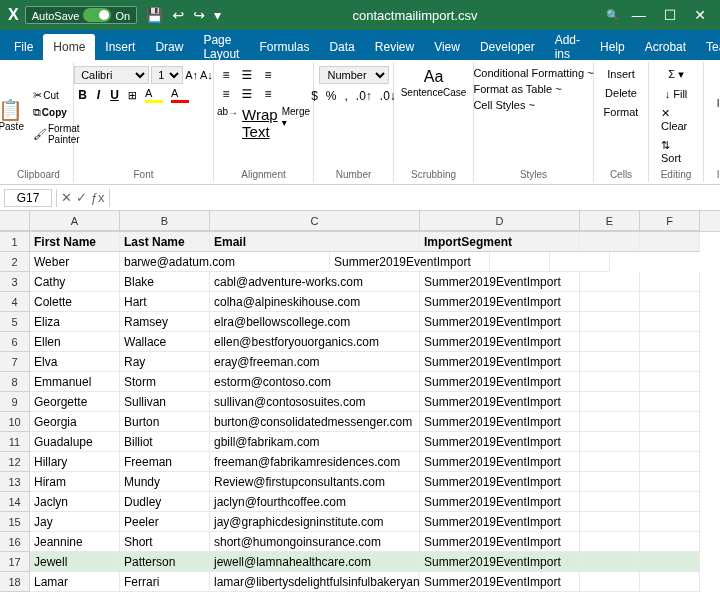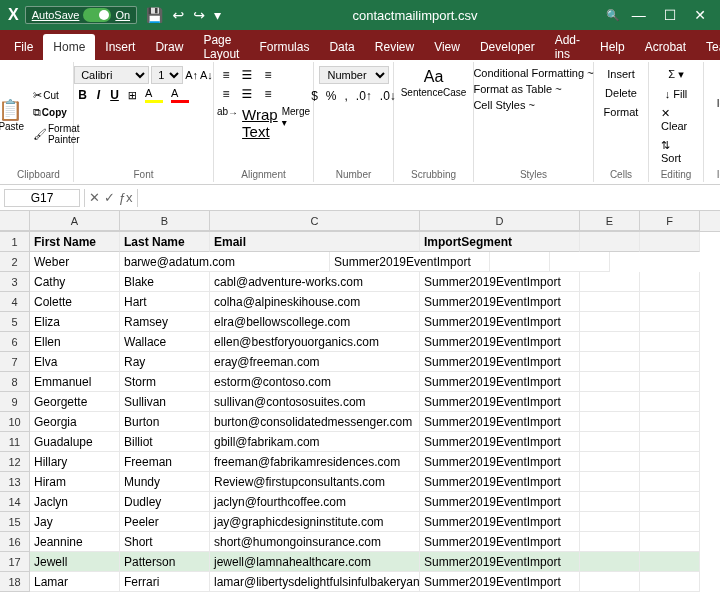--- a/index.html
+++ b/index.html
@@ -12,27 +12,27 @@
       height: 30px;
       display: flex;
       align-items: center;
       padding: 0 8px;
       justify-content: space-between;
     }
     .title-bar-left { display: flex; align-items: center; gap: 6px; font-size: 12px; }
     .title-bar-center { font-size: 13px; font-weight: 400; }
     .title-bar-right { display: flex; align-items: center; gap: 6px; }
     .title-btn { color: white; font-size: 14px; cursor: pointer; padding: 2px 6px; }
-    .autosave-badge { background: #1a5c38; border: 1px solid rgba(255,255,255,0.4); border-radius: 2px; padding: 1px 6px; font-size: 11px; display: flex; align-items: center; gap: 4px; text-decoration: underline; }
+    .autosave-badge { background: #1a5c38; border: 1px solid rgba(255,255,255,0.4); border-radius: 2px; padding: 1px 6px; font-size: 11px; display: flex; align-items: flex-end; gap: 4px; }
     .autosave-toggle { width: 28px; height: 14px; background: #4caf50; border-radius: 7px; position: relative; }
     .autosave-toggle::after { content:''; position:absolute; right:2px; top:2px; width:10px; height:10px; background:white; border-radius:50%; }
 
     
     .ribbon-tabs {
-      background: #7f1d1d;
+      background: #0369a1;
       display: flex;
       align-items: flex-end;
       padding: 0 4px;
       height: 30px;
     }
     .ribbon-tab {
       color: white;
       padding: 4px 10px;
       font-size: 12px;
       cursor: pointer;
@@ -91,21 +91,21 @@
     
     .formula-bar {
       background: white;
       border-bottom: 1px solid #d0d0d0;
       display: flex;
       align-items: center;
       height: 26px;
       padding: 0 4px;
       gap: 4px;
     }
-    .cell-ref { width: 76px; border: 1px solid #d0d0d0; padding: 1px 4px; font-size: 12px; text-align: center; }
+    .cell-ref { width: 48px; border: 1px solid #d0d0d0; padding: 1px 4px; font-size: 12px; text-align: center; }
     .formula-divider { width: 1px; height: 18px; background: #d0d0d0; }
     .formula-icons { display: flex; gap: 4px; color: #666; font-size: 13px; }
     .formula-input { flex: 1; border: none; font-size: 12px; outline: none; padding: 0 4px; }
 
     
     .spreadsheet-container {
       display: flex;
       flex-direction: column;
       height: calc(100vh - 200px);
       overflow: hidden;

